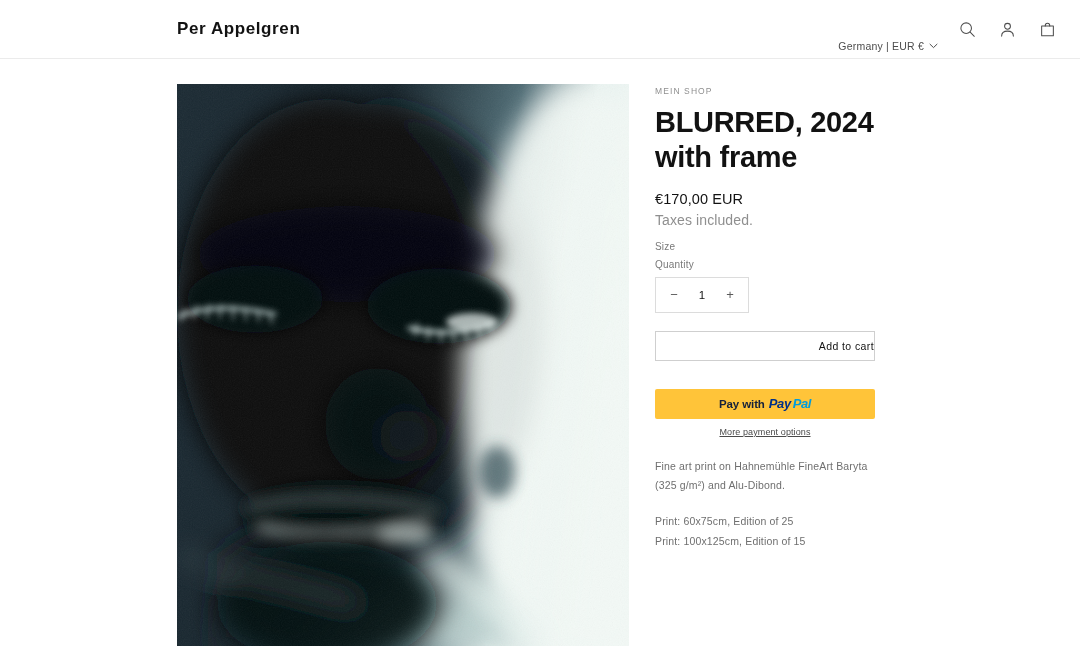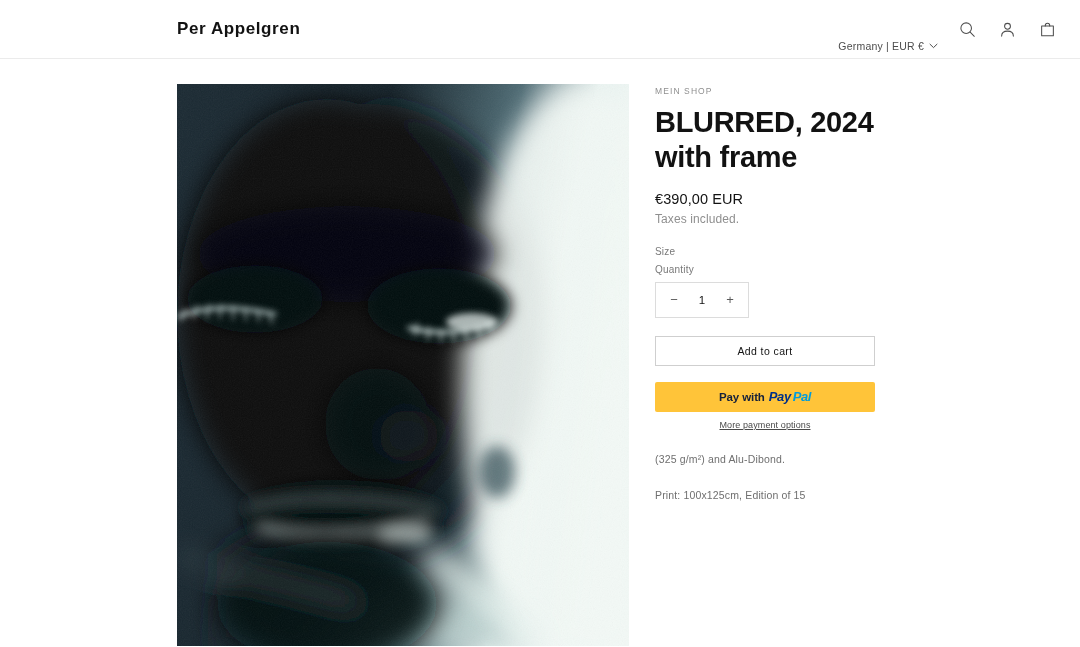--- a/index.html
+++ b/index.html
@@ -86,24 +86,24 @@
     color: #121212;
     margin-bottom: 16px;
   }
   .price {
     font-size: 14.5px;
     color: #121212;
     letter-spacing: 0.1px;
     margin-bottom: 5px;
   }
   .tax-note {
-    font-size: 12px;
+    font-size: 14px;
     color: #8f8f8f;
     letter-spacing: 0.1px;
-    margin-bottom: 20px;
+    margin-bottom: 13px;
   }
 
   .field-label {
     font-size: 10px;
     color: #797979;
     letter-spacing: 0.2px;
     margin-bottom: 7px;
   }
   .pills {
     display: flex;
@@ -154,21 +154,22 @@
   .btn-cart {
     display: block;
     width: 220px;
     height: 30px;
     border: 1px solid #cfcfcf;
     background: #ffffff;
     font-family: "Liberation Sans", sans-serif;
     font-size: 10.5px;
     letter-spacing: 0.4px;
     color: #121212;
-    margin-bottom: 16px;
+    margin-bottom: 28px;
+    text-align: right;
   }
   .btn-paypal {
     width: 220px;
     height: 30px;
     background: #ffc439;
     border: none;
     border-radius: 2px;
     display: flex;
     align-items: center;
     justify-content: center;
@@ -365,21 +366,21 @@
       </svg>
     </div>
   </div>
 
   <div class="info">
 
     <div class="vendor">MEIN SHOP</div>
 
     <h1 class="title">BLURRED, 2024 with frame</h1>
 
-    <div class="price">€390,00 EUR</div>
+    <div class="price">€170,00 EUR</div>
     <div class="tax-note">Taxes included.</div>
 
     <div class="field-label">Size</div>
 
     <div class="field-label">Quantity</div>
     <div class="qty-box">
       <span class="qty-btn">−</span>
       <span class="qty-val">1</span>
       <span class="qty-btn">+</span>
     </div>
@@ -388,20 +389,22 @@
 
     <div class="btn-paypal">
       <span class="pp-pre">Pay with</span>
       <span class="pp-pay">Pay</span>
         <span class="pp-pal">Pal</span>
     </div>
 
     <a class="more-pay">More payment options</a>
 
     <div class="desc">
+      <p>Fine art print on Hahnemühle FineArt Baryta</p>
       <p>(325 g/m²) and Alu-Dibond.</p>
       <div class="gap"></div>
+      <p>Print: 60x75cm, Edition of 25</p>
       <p>Print: 100x125cm, Edition of 15</p>
 
     </div>
 
   </div>
 </div>
 
 </body></html>

